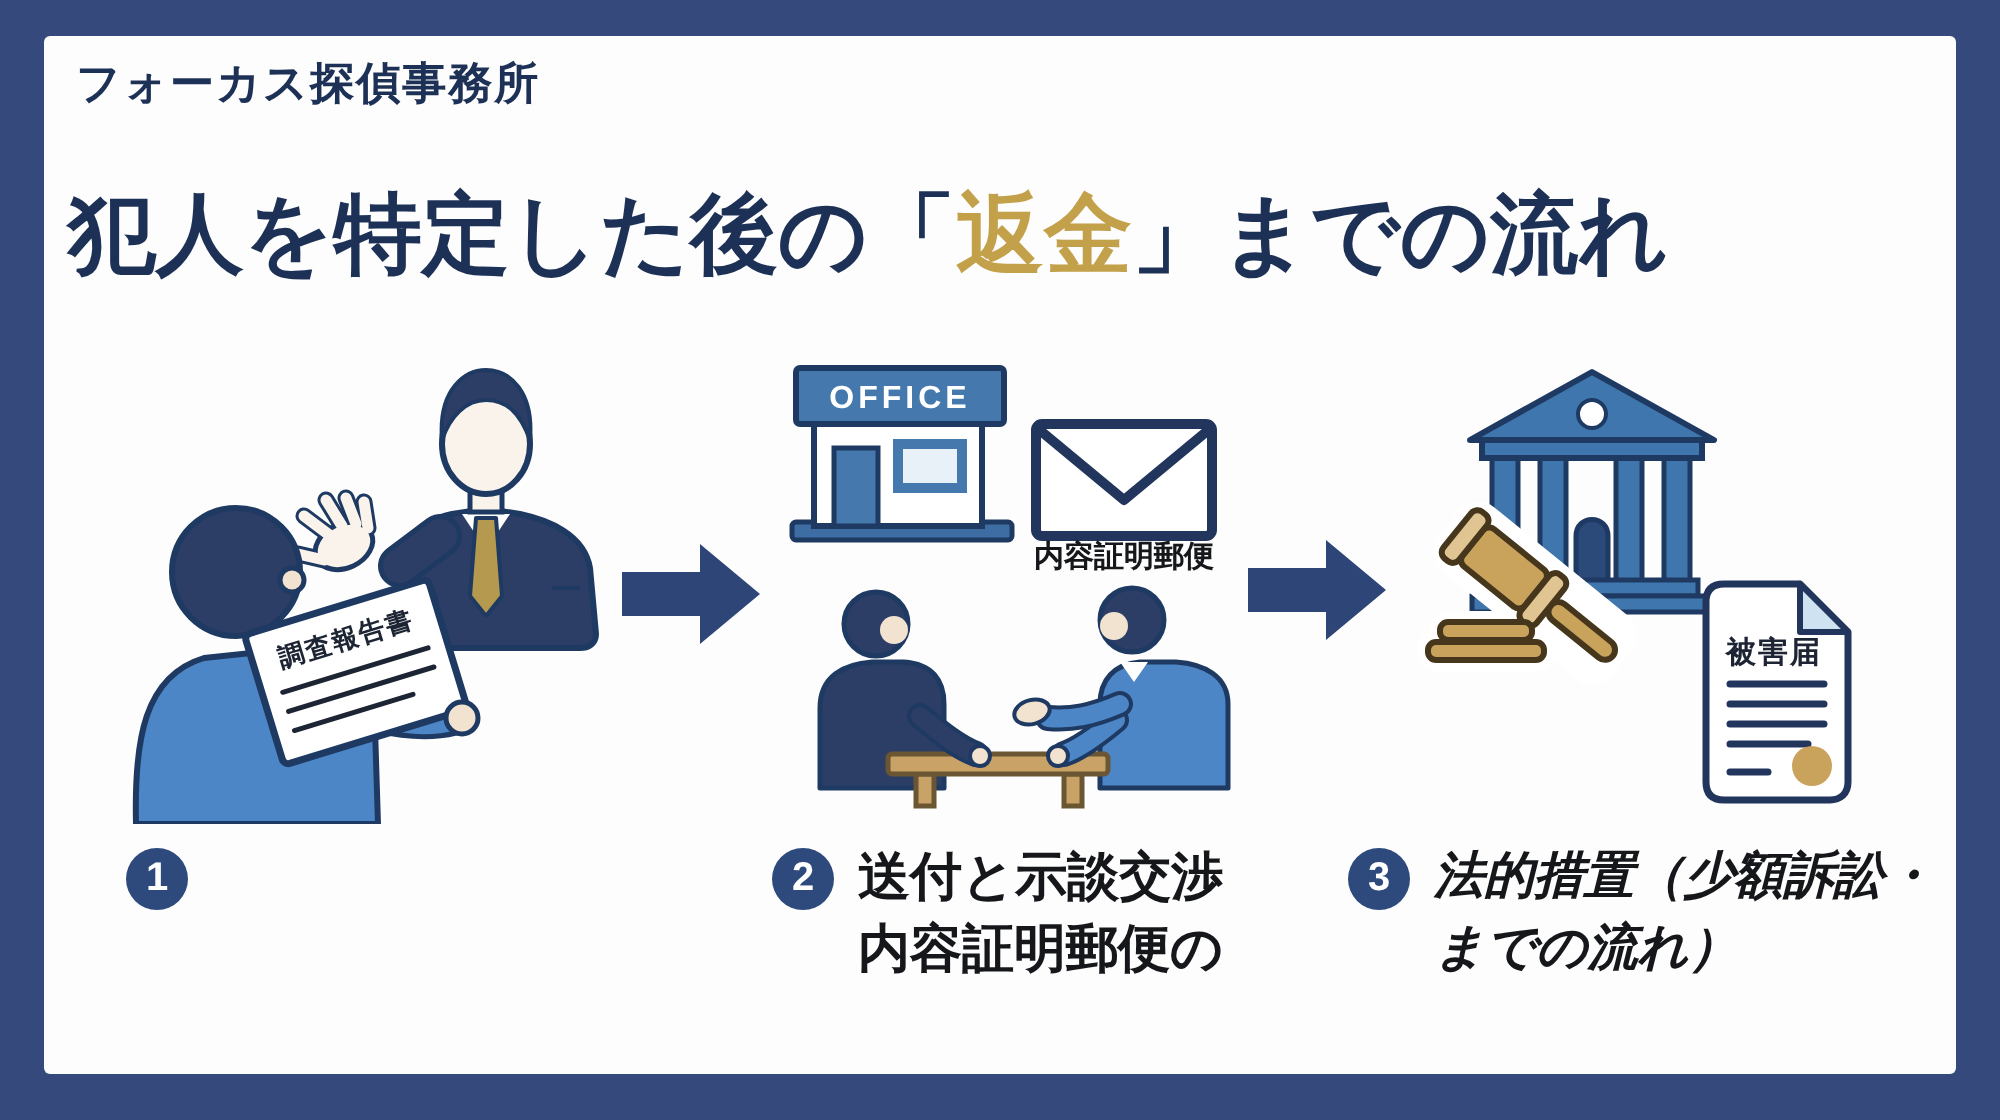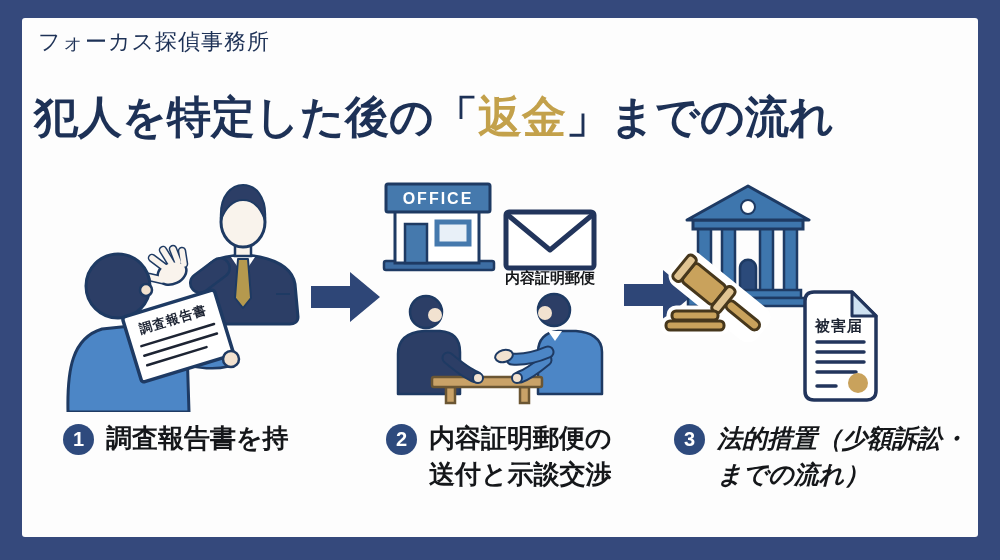--- a/index.html
+++ b/index.html
@@ -1,26 +1,26 @@
 <!DOCTYPE html>
 <html><head>
 <meta charset="utf-8">
 <style>
   html,body{margin:0;padding:0;background:#e9e9e9;}
   .frame{position:relative;width:1000px;height:560px;background:#35497c;overflow:hidden;
          font-family:"Liberation Sans","DejaVu Sans",sans-serif;}
   .panel{position:absolute;left:22px;top:18px;width:956px;height:519px;background:#fdfdfd;border-radius:3px;}
-  .brand{position:absolute;left:38px;top:27px;font-size:22px;font-weight:400;color:#1d3156;letter-spacing:1px;}
+  .brand{position:absolute;left:38px;top:27px;font-size:22px;font-weight:700;color:#1d3156;letter-spacing:1px;}
   .title{position:absolute;left:0;top:88px;width:868px;margin:0;text-align:center;
          font-size:44px;font-weight:800;color:#1d3156;letter-spacing:0;}
   .title .gold{color:#c3a14b;}
   .art{position:absolute;}
   .art1{left:52px;top:172px;}
-  .art2{left:380px;top:176px;text-decoration:underline;}
-  .art3{left:660px;top:176px;}
+  .art2{left:392px;top:176px;text-decoration:underline;}
+  .art3{left:708px;top:176px;}
   .arrow{position:absolute;}
   .arrow1{left:311px;top:271px;}
   .arrow2{left:624px;top:269px;}
   .caption{position:absolute;display:flex;gap:12px;align-items:flex-start;}
   .cap1{left:63px;top:420px;}
   .cap2{left:386px;top:420px;}
   .cap3{left:674px;top:420px;}
   .num{width:31px;height:31px;border-radius:50%;background:#2e4a7d;color:#fff;font-size:20px;
        font-weight:800;display:flex;align-items:center;justify-content:center;margin-top:4px;flex:0 0 auto;}
   .captext{font-size:26px;font-weight:800;color:#15171a;line-height:36px;white-space:nowrap;}
@@ -185,29 +185,28 @@
           <path d="M157 210 L176 210"></path>
         </g>
         <circle cx="198" cy="207" r="10" fill="#c9a25c"></circle>
       </g>
     </svg>
   </div>
 
   <div class="caption cap1">
     <div class="num">1</div>
     <div class="captext">
-      <div>調査報告書を持</div>
     </div>
   </div>
 
   <div class="caption cap2">
     <div class="num">2</div>
     <div class="captext">
+      <div>送付と示談交渉</div>
       <div>内容証明郵便の</div>
-      <div>送付と示談交渉</div>
     </div>
   </div>
 
   <div class="caption cap3">
     <div class="num">3</div>
     <div class="captext">
       <div>法的措置（少額訴訟・</div>
       <div>までの流れ）</div>
     </div>
   </div>

